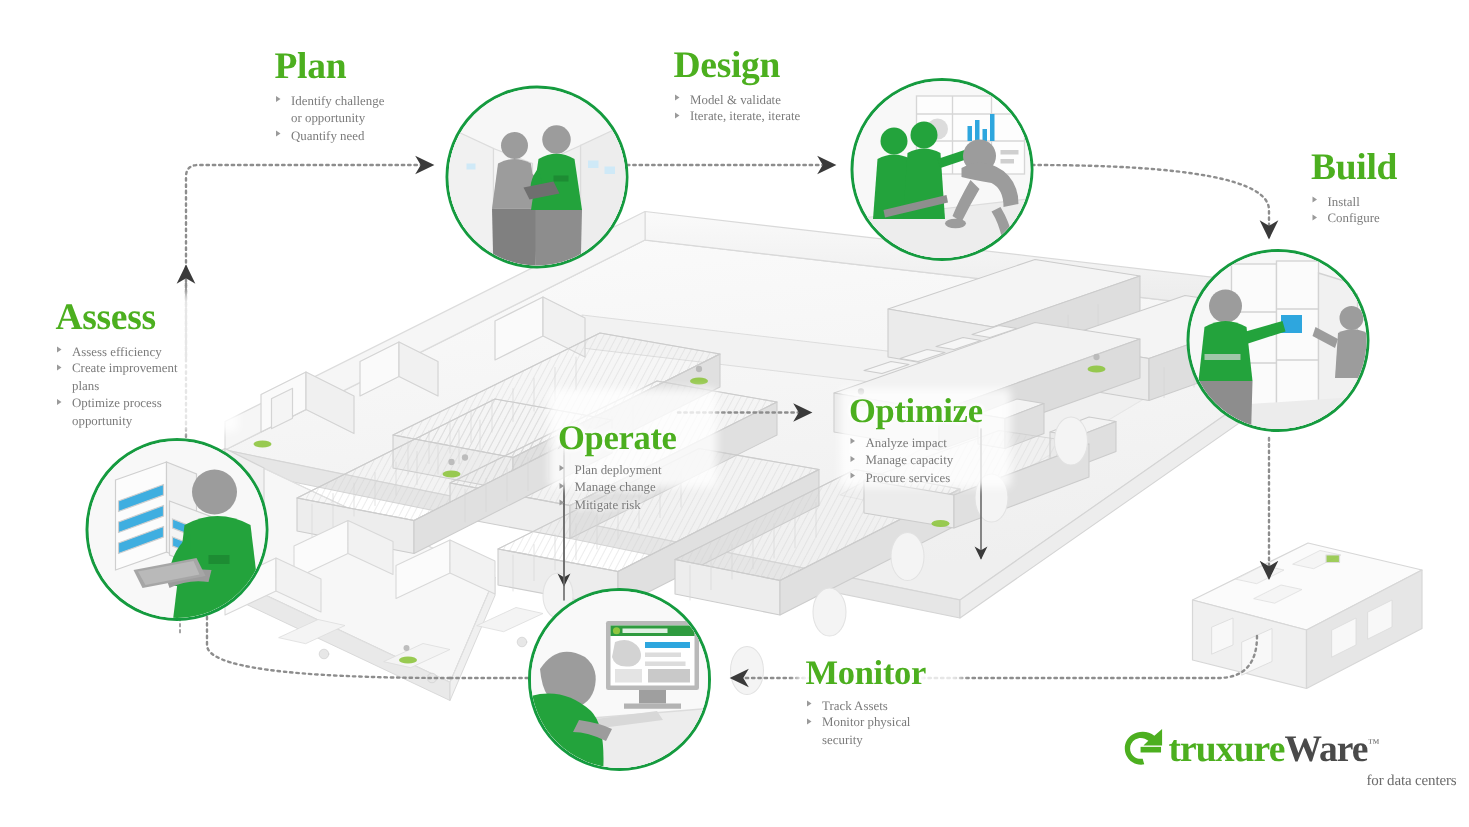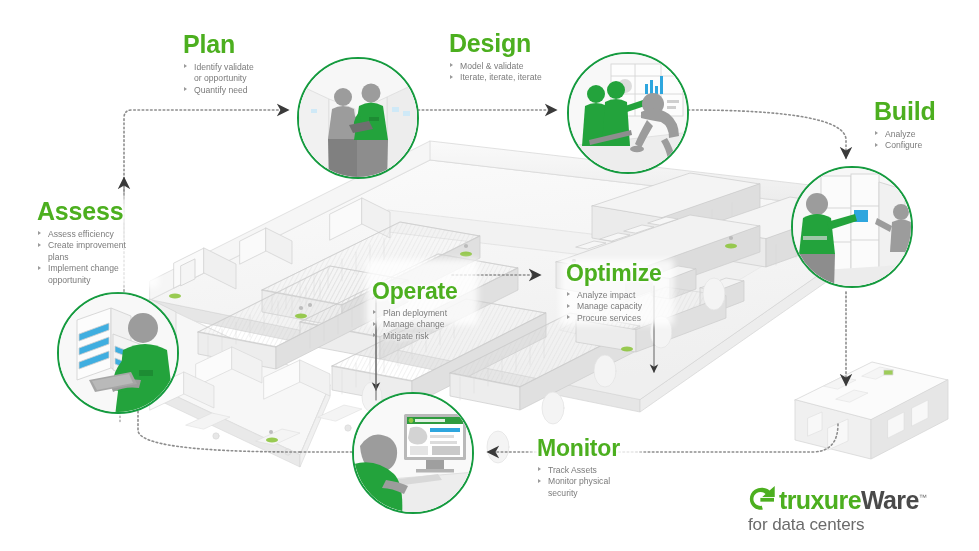--- a/index.html
+++ b/index.html
@@ -4,21 +4,21 @@
 <title>StruxureWare Data Center Lifecycle</title>
 <style>
   html,body{margin:0;padding:0;}
   body{
     width:979px;height:551px;
     background:#ffffff;
     font-family:"Liberation Sans", sans-serif;
     overflow:hidden;
     position:relative;
   }
-  #stage{position:absolute;left:0;top:0;width:979px;height:551px;overflow:hidden;background:#fff;}
+  #stage{position:absolute;left:0;top:0;width:979px;height:551px;overflow:hidden;background:#fff;font-family:Liberation Serif, serif;}
 
   
   #illo{position:absolute;left:0;top:0;width:979px;height:551px;}
 
   
   .stage-block{position:absolute;}
   .stage-title{
     font-size:25px;font-weight:bold;color:#4CAF1F;
     line-height:1.0;letter-spacing:-0.2px;
     white-space:nowrap;
@@ -67,21 +67,21 @@
   #logo{position:absolute;left:748px;top:484px;width:226px;height:50px;}
   .logo-row{display:flex;align-items:flex-end;height:30px;}
   .logo-mark{width:30px;height:28px;margin-right:1px;flex:0 0 auto;}
   .logo-word{
     font-size:25px;font-weight:bold;color:#4A4A4A;
     line-height:28px;letter-spacing:-0.6px;white-space:nowrap;
   }
   .logo-word .grn{color:#4CAF1F;}
   .logo-tm{font-size:8px;vertical-align:super;font-weight:normal;color:#6d6d6d;}
   .logo-sub{
-    text-align:left;font-size:17px;color:#6b6b6b;
+    text-align:right;font-size:10px;color:#6b6b6b;
     margin-top:1px;letter-spacing:-0.1px;padding-right:3px;
   }
 </style>
 </head>
 <body>
 
 <div id="stage">
 
   <svg id="illo" viewBox="0 0 979 551">
     <defs>
@@ -508,21 +508,21 @@
           <path d="M32,86 q14,2 22,6 l-4,8 q-12,-6 -22,-6 Z" fill="#9c9c9c"></path>
         </g>
       </svg>
     </div>
 
     <div class="plaque" style="left:176px;top:29px;width:120px;height:66px;"></div>
     <div class="stage-block" style="left:183px;top:32px;">
       <div class="inner">
         <div class="stage-title">Plan</div>
         <ul class="bullets">
-          <li><span class="tri"></span><span>Identify validate</span></li>
+          <li><span class="tri"></span><span>Identify challenge</span></li>
           <li class="cont"><span>or opportunity</span></li>
           <li><span class="tri"></span><span>Quantify need</span></li>
         </ul>
       </div>
     </div>
 
     <div class="plaque" style="left:443px;top:28px;width:118px;height:58px;"></div>
     <div class="stage-block" style="left:449px;top:31px;">
       <div class="inner">
         <div class="stage-title">Design</div>
@@ -531,35 +531,35 @@
           <li><span class="tri"></span><span>Iterate, iterate, iterate</span></li>
         </ul>
       </div>
     </div>
 
     <div class="plaque" style="left:869px;top:96px;width:90px;height:58px;"></div>
     <div class="stage-block" style="left:874px;top:99px;">
       <div class="inner">
         <div class="stage-title">Build</div>
         <ul class="bullets">
-          <li><span class="tri"></span><span>Analyze</span></li>
+          <li><span class="tri"></span><span>Install</span></li>
           <li><span class="tri"></span><span>Configure</span></li>
         </ul>
       </div>
     </div>
 
     <div class="plaque" style="left:31px;top:196px;width:128px;height:92px;"></div>
     <div class="stage-block" style="left:37px;top:199px;">
       <div class="inner">
         <div class="stage-title">Assess</div>
         <ul class="bullets">
           <li><span class="tri"></span><span>Assess efficiency</span></li>
           <li><span class="tri"></span><span>Create improvement</span></li>
           <li class="cont"><span>plans</span></li>
-          <li><span class="tri"></span><span>Implement change</span></li>
+          <li><span class="tri"></span><span>Optimize process</span></li>
           <li class="cont"><span>opportunity</span></li>
         </ul>
       </div>
     </div>
 
     <div class="plaque" style="left:366px;top:259px;width:112px;height:66px;"></div>
     <div class="stage-block" style="left:372px;top:280px;">
       <div class="inner">
         <div class="stage-title small">Operate</div>
         <ul class="bullets">

